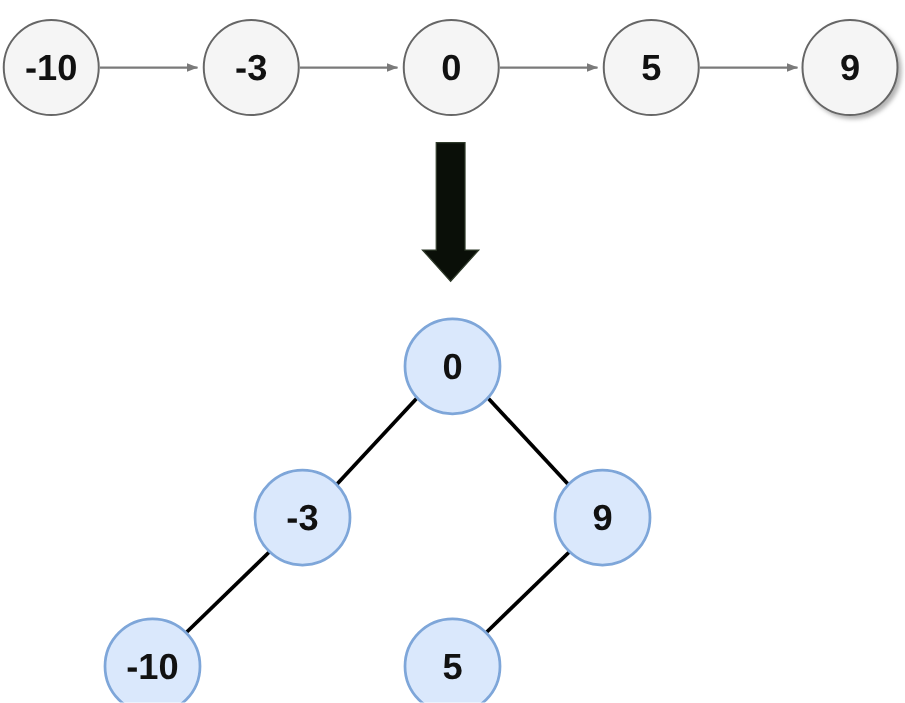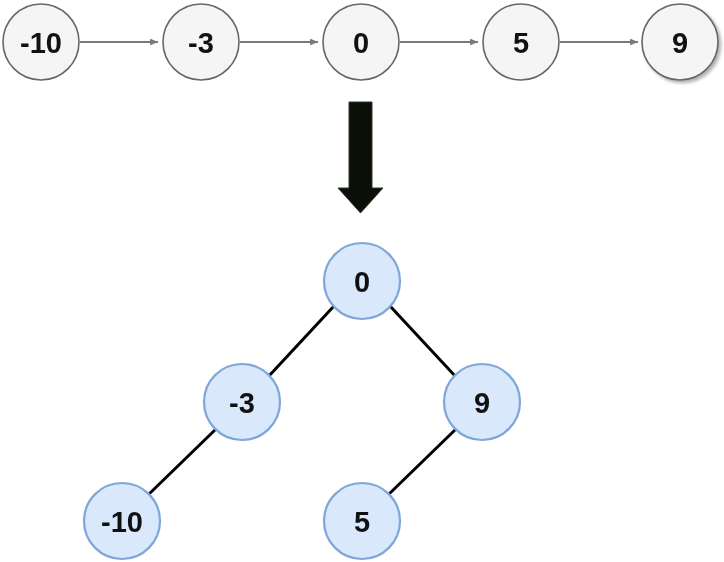--- a/index.html
+++ b/index.html
@@ -11,21 +11,21 @@
   body {
     width: 724px;
     height: 562px;
     position: relative;
     overflow: hidden;
     font-family: "Liberation Sans", "DejaVu Sans", sans-serif;
   }
   #diagram-root {
     position: absolute;
     left: 0;
-    top: 0;
+    top: 12px;
     width: 724px;
     height: 498px;
   }
   svg#diagram-svg {
     position: absolute;
     left: 0;
     top: 0;
     width: 724px;
     height: 562px;
     display: block;

